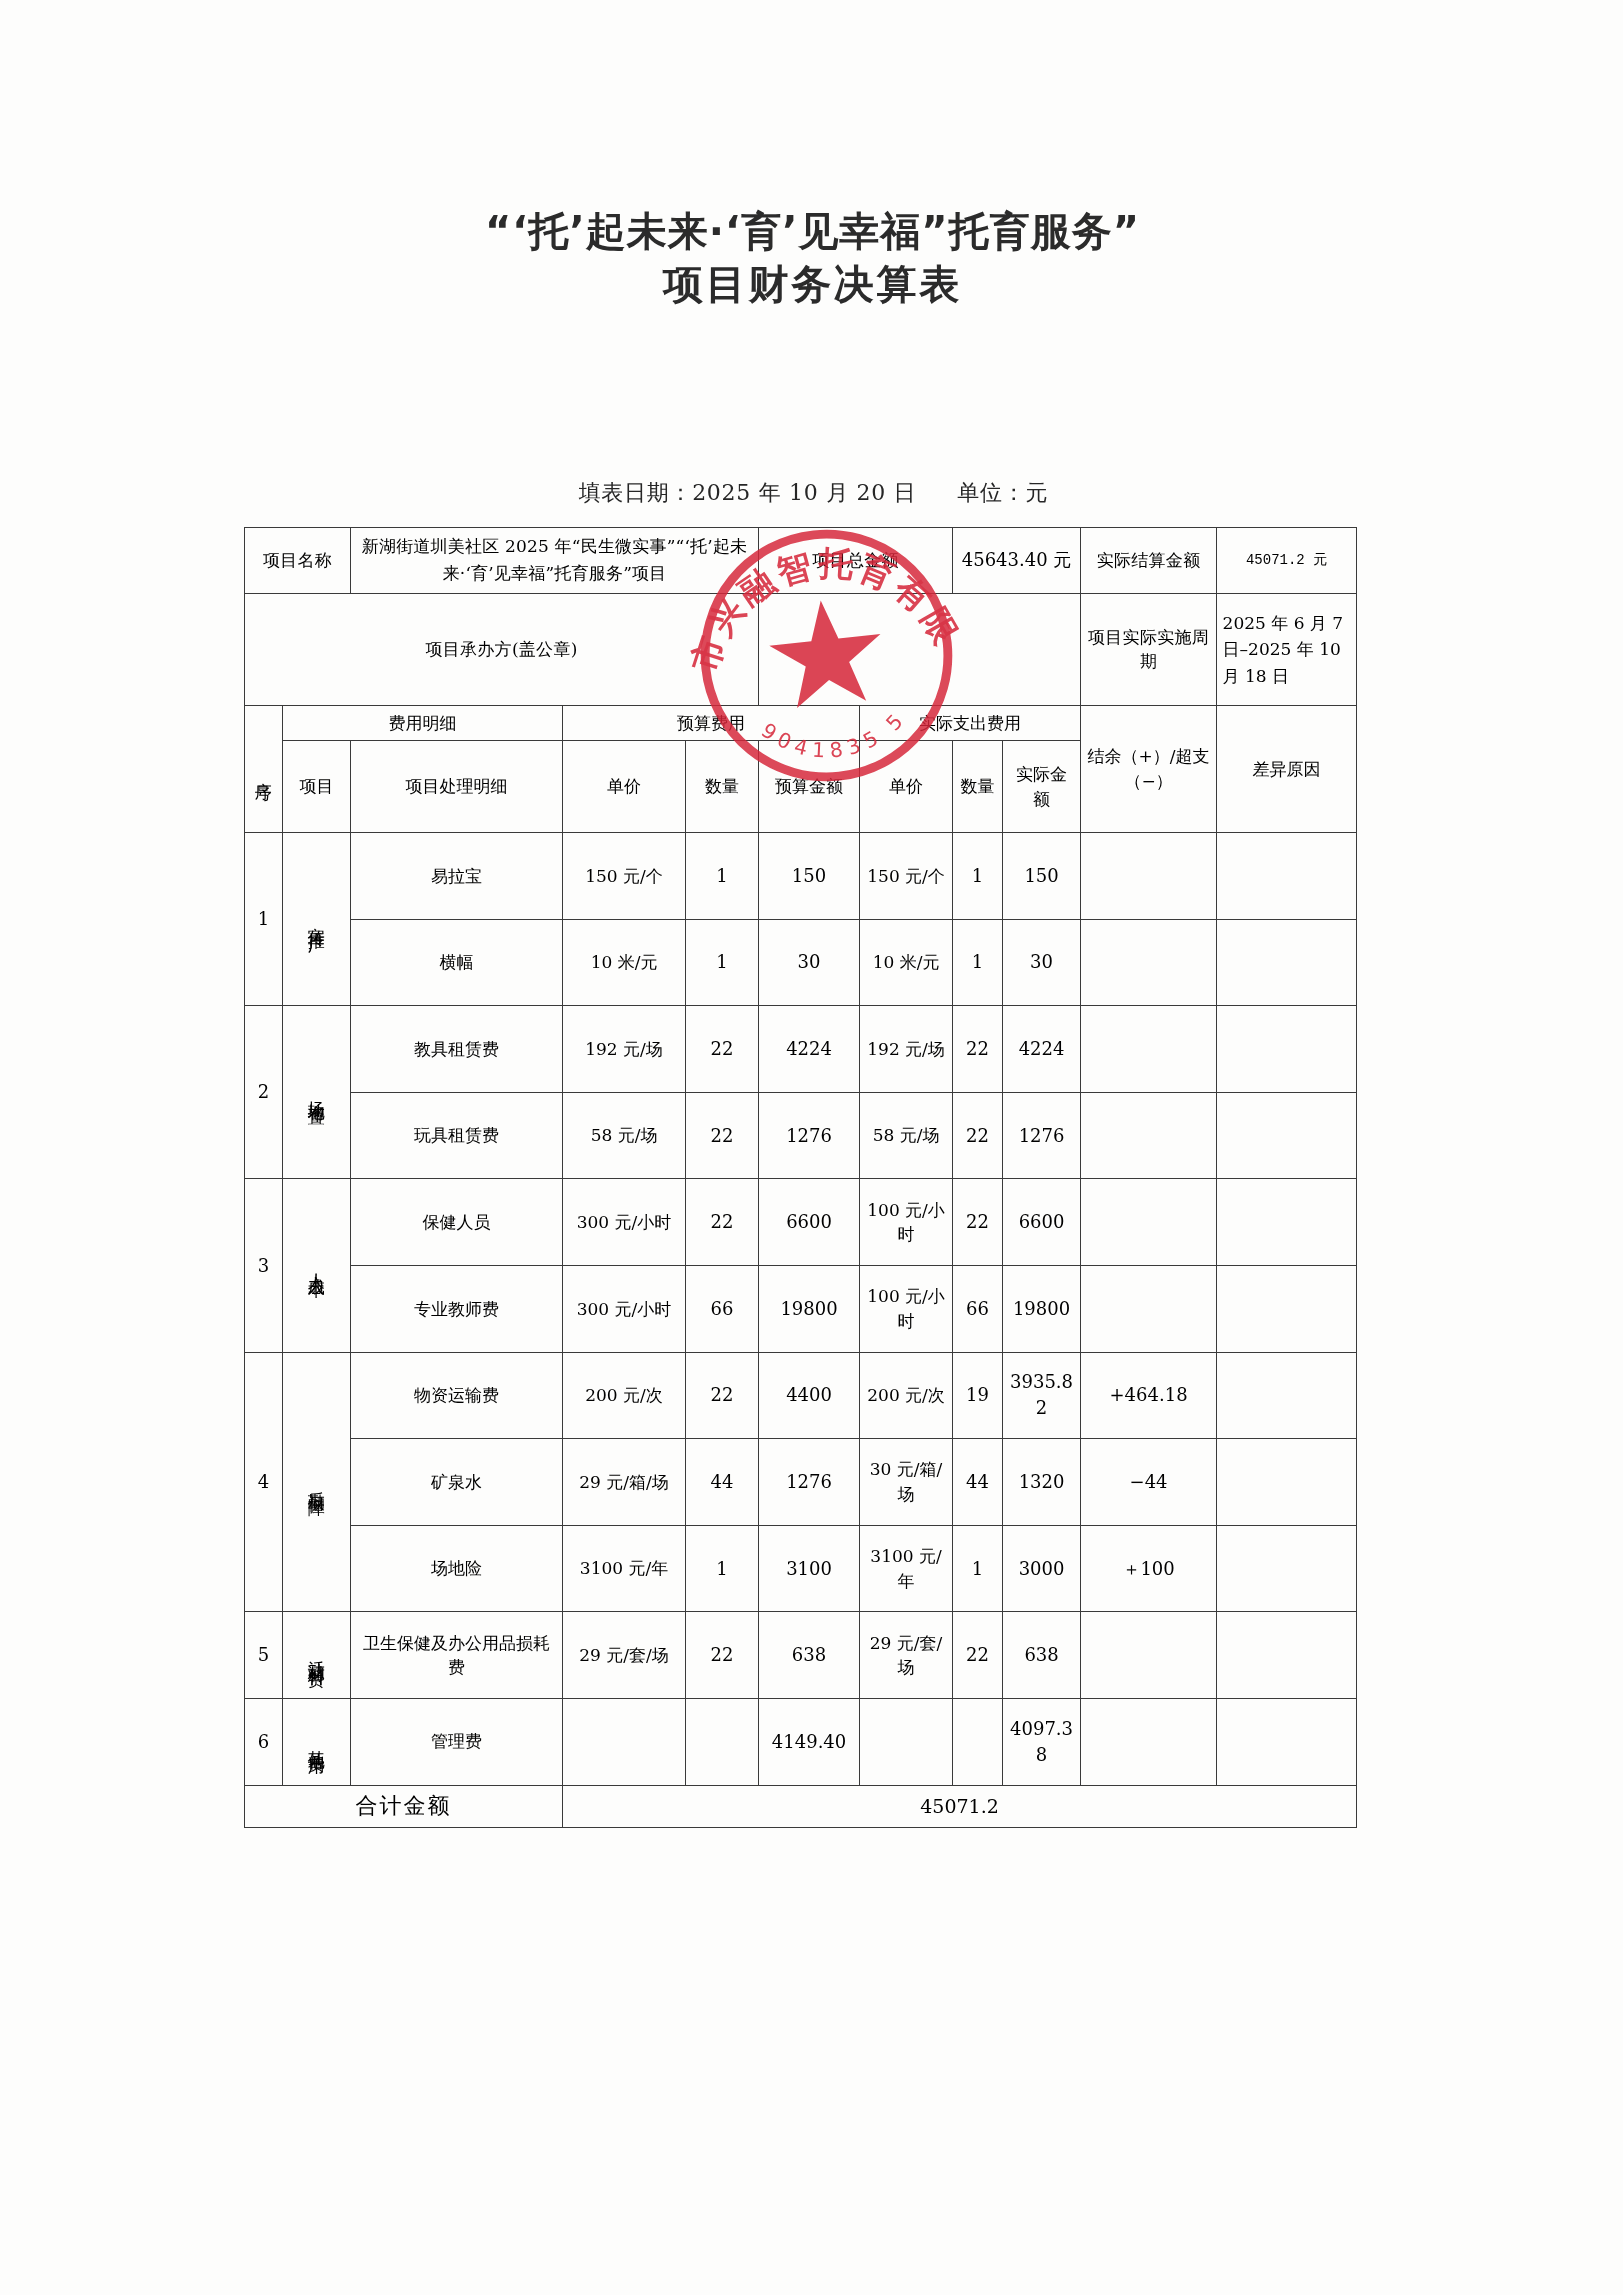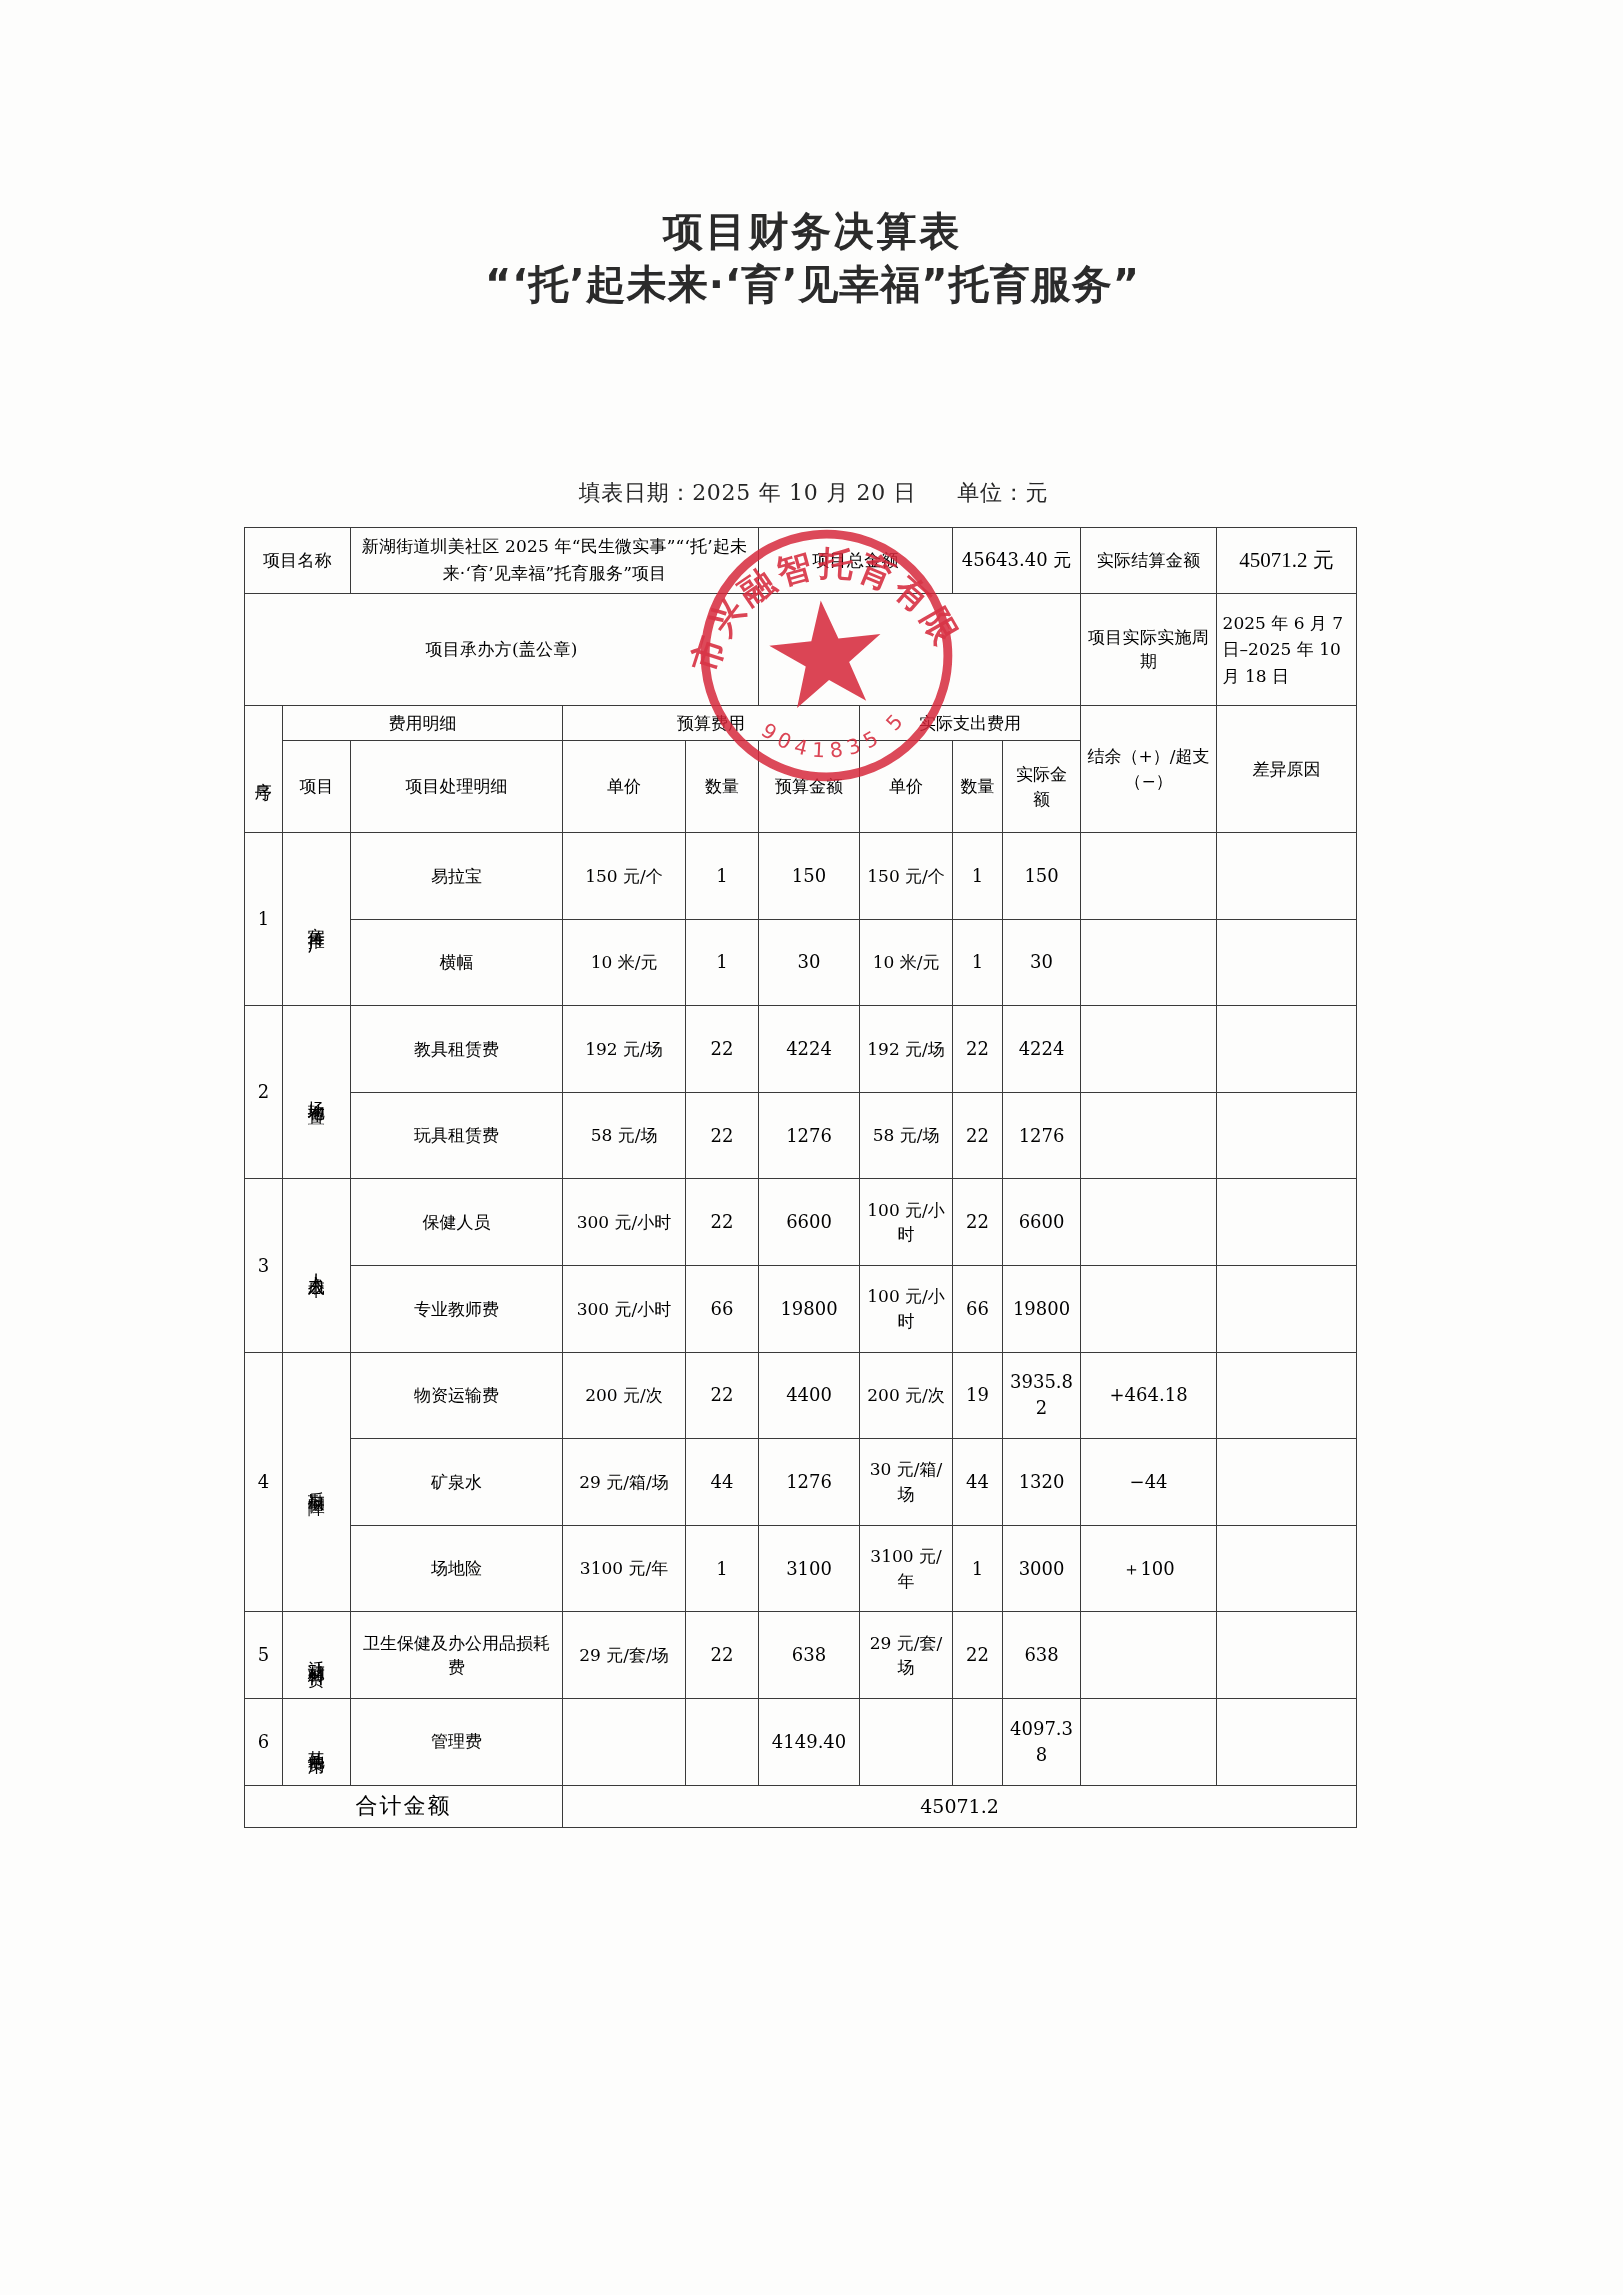--- a/index.html
+++ b/index.html
@@ -81,21 +81,21 @@
     word-break: break-all;
   }
   .lbl-c { font-size: 17px; letter-spacing: 0.3px; }
   .pname {
     text-align: left;
     font-size: 17px;
     line-height: 1.62;
     padding: 8.2px 9.6px;
     letter-spacing: 0.2px;
   }
-  .amt-big { font-family: Liberation Serif, serif; font-size: 21px; }
+  .amt-big { font-family: Liberation Mono, monospace; font-size: 14px; }
   .num { font-family: "DejaVu Serif", "Liberation Serif", serif; font-size: 18px; }
   .tall { height: 76px; }
   .taller { height: 102px; }
   .hdr-tall { height: 102px; }
   .sub-hdr { height: 81px; }
   .vert {
     writing-mode: vertical-rl;
     text-orientation: upright;
     letter-spacing: 2.7px;
     display: inline-block;
@@ -117,22 +117,22 @@
     opacity: 0.93;
     transform: rotate(-6deg);
   }
 </style>
 </head>
 <body>
 
 <div class="page">
 
   <div class="title-block">
+    <div class="title-line l2">“‘托’起未来·‘育’见幸福”托育服务”</div>
     <div class="title-line l3">项目财务决算表</div>
-    <div class="title-line l2">“‘托’起未来·‘育’见幸福”托育服务”</div>
   </div>
 
   <div class="meta-row">
     <div class="meta-left">填表日期：2025 年 10 月 20 日</div>
     <div class="meta-right">单位：元</div>
   </div>
 
   <div class="tbl-wrap">
     <table class="fin">
       <colgroup>

